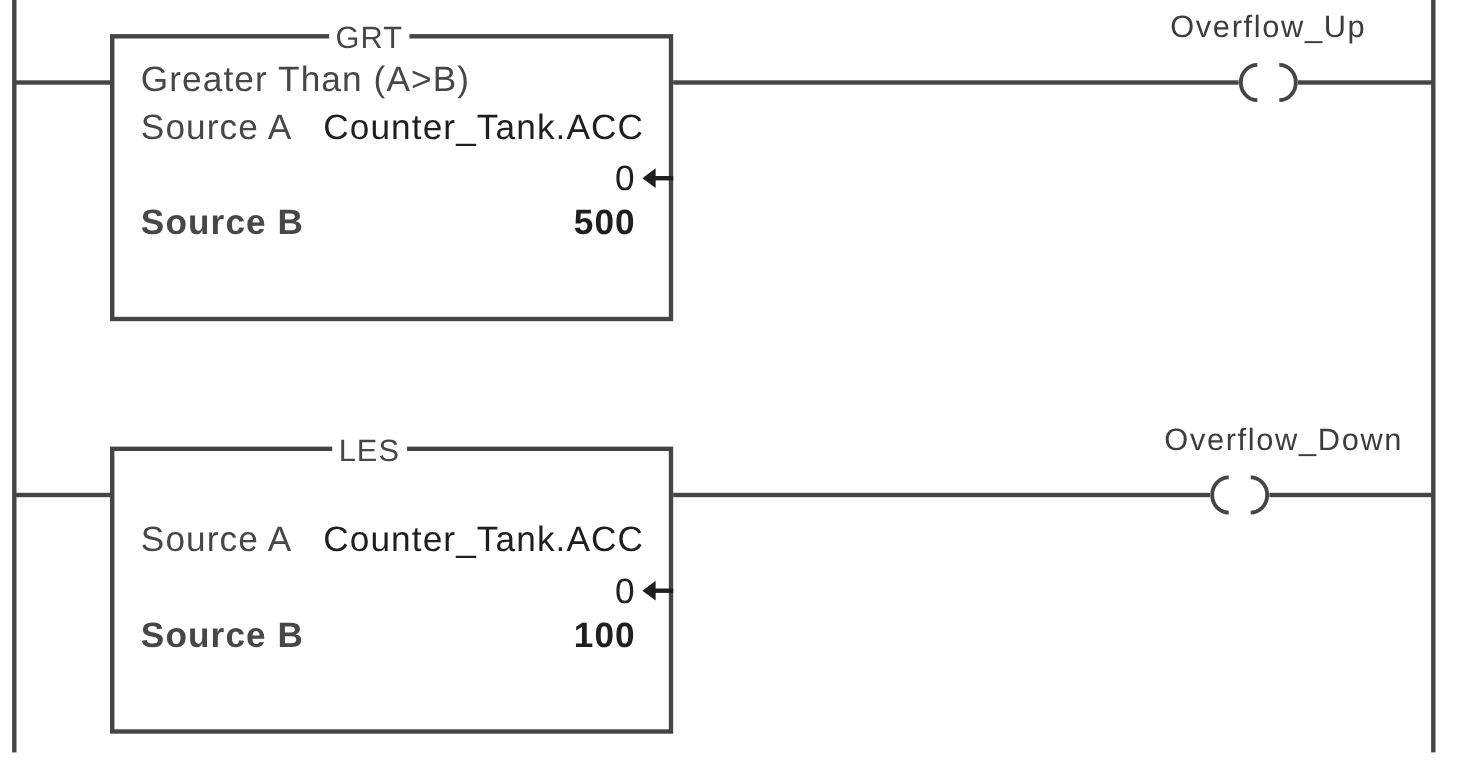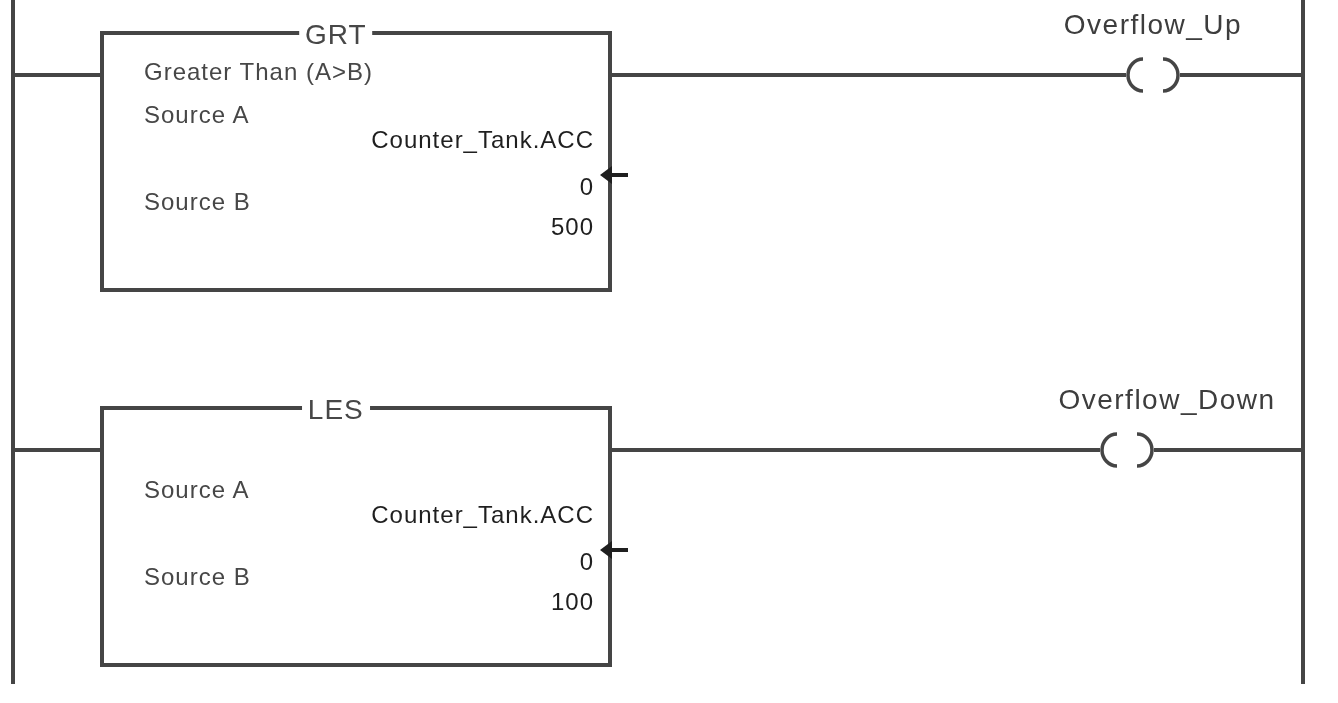--- a/index.html
+++ b/index.html
@@ -55,33 +55,33 @@
     left:46%; top:-17px;
     transform:translateX(-50%);
     background:var(--background);
     padding:0 6px;
     font-size:28px; line-height:34px;
     letter-spacing:1px;
     color:var(--text-label);
     white-space:nowrap;
   }
   .irow {
-    position:absolute; left:16px; width:100%;
+    position:absolute; left:0; width:100%;
     padding:0 30px 0 24px;
     display:flex;
-    font-size:24px; line-height:34px;
+    font-size:32px; line-height:34px;
     letter-spacing:1px;
     white-space:nowrap;
   }
   .irow-desc { top:20px;  color:var(--text-label); }
   .irow-a    { top:63px;gap:28px;  }
   .irow-live { top:110px; }
-  .irow-b    { top:150px; }
+  .irow-b    { top:150px;font-weight:bold; }
   .op-label { color:var(--text-label); }
-  .op-value { margin-left:auto; color:var(--text-value);margin-top:25px; }
+  .op-value { margin-left:auto; color:var(--text-value); }
 
   
   .live-arrow {
     position:absolute;
     right:-4px; top:50%;
     transform:translateY(-50%);
     width:28px; height:18px;
   }
   .live-arrow::before {           
     content:"";

